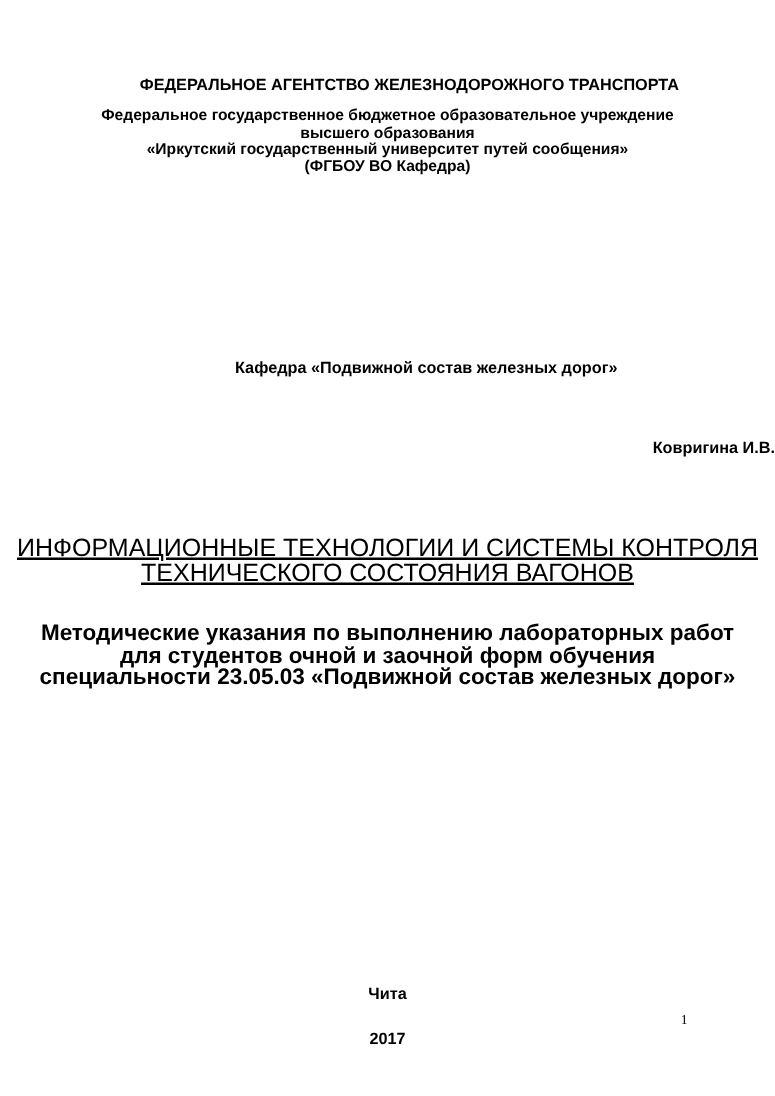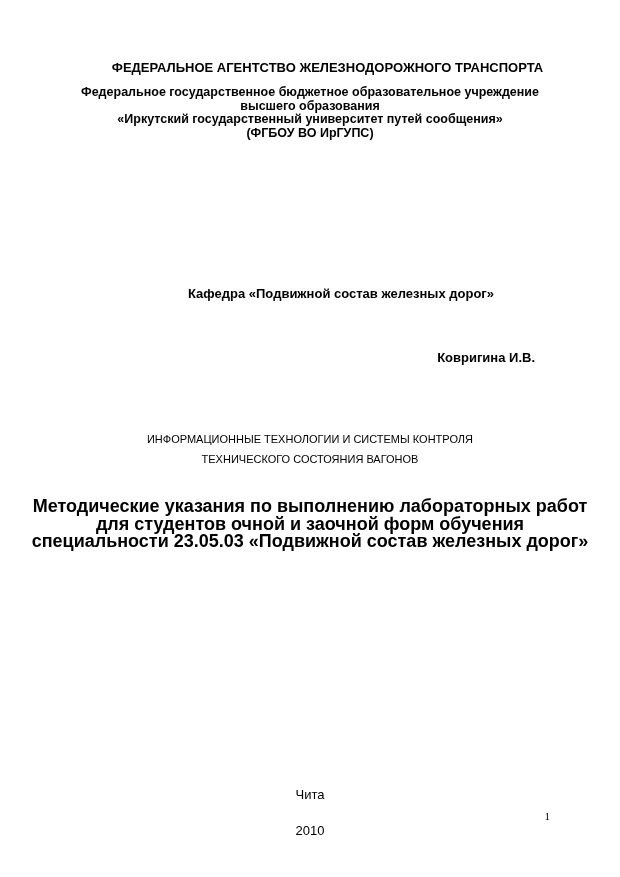--- a/index.html
+++ b/index.html
@@ -45,41 +45,41 @@
   .department {
     top: 286px;
     padding-left: 62px;
     font-size: 13px;
     font-weight: bold;
     line-height: 15px;
   }
   .author {
     top: 350px;
     text-align: right;
-    padding-right: 85px;
     font-size: 13px;
     font-weight: bold;
     line-height: 15px;
   }
   .doc-title {
     top: 430px;
-    font-size: 11px;
+    font-size: 20px;
     font-weight: normal;
     line-height: 19.5px;
+    text-decoration: underline;
   }
   .doc-subtitle {
     top: 498px;
     font-size: 18px;
     font-weight: bold;
     line-height: 17.5px;
   }
   .imprint {
     top: 768px;
     font-size: 13px;
-    font-weight: normal;
+    font-weight: bold;
     line-height: 18px;
   }
   .page-number {
     position: absolute;
     top: 810px;
     right: 70px;
     font-family: "Liberation Serif", "DejaVu Serif", serif;
     font-size: 11px;
     font-weight: normal;
     line-height: 13px;
@@ -88,34 +88,34 @@
 </head>
 <body>
 
 <div class="page">
 
   <div class="block agency">ФЕДЕРАЛЬНОЕ АГЕНТСТВО ЖЕЛЕЗНОДОРОЖНОГО ТРАНСПОРТА</div>
 
   <div class="block founder">Федеральное государственное бюджетное образовательное учреждение
 высшего образования
 «Иркутский государственный университет путей сообщения»
-(ФГБОУ ВО ИрГУПС)</div>
+(ФГБОУ ВО Кафедра)</div>
 
 
   <div class="block department">Кафедра «Подвижной состав железных дорог»</div>
 
   <div class="block author">Ковригина И.В.</div>
 
   <div class="block doc-title">ИНФОРМАЦИОННЫЕ ТЕХНОЛОГИИ И СИСТЕМЫ КОНТРОЛЯ
 ТЕХНИЧЕСКОГО СОСТОЯНИЯ ВАГОНОВ</div>
 
   <div class="block doc-subtitle">Методические указания по выполнению лабораторных работ
 для студентов очной и заочной форм обучения
 специальности 23.05.03 «Подвижной состав железных дорог»</div>
 
   <div class="block imprint">
     <div>Чита</div>
-    <div>2010</div>
+    <div>2017</div>
   </div>
 
   <div class="page-number">1</div>
 
 </div>
 
 </body></html>

